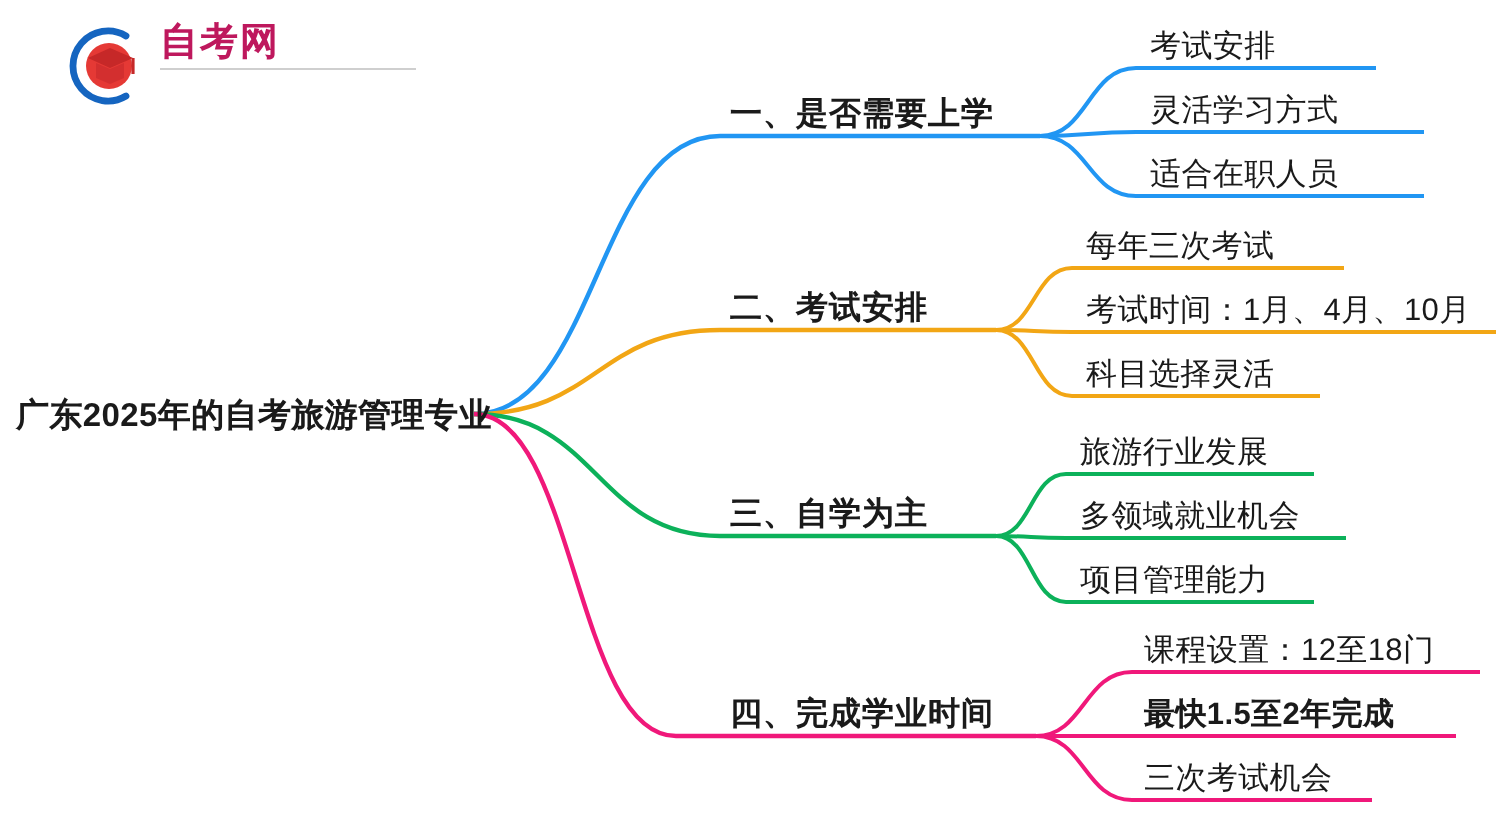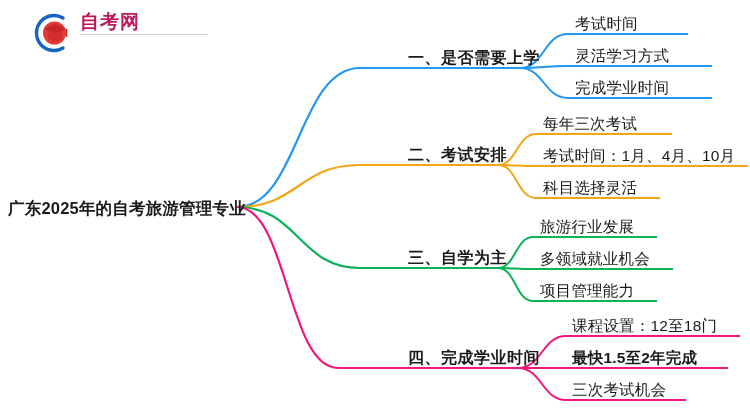--- a/index.html
+++ b/index.html
@@ -83,21 +83,20 @@
   }
   .root-node {
     font-size: 16.5px;
     font-weight: bold;
     letter-spacing: 0.2px;
   }
   .branch-node {
     font-size: 16px;
     font-weight: bold;
     letter-spacing: 0.5px;
-    margin-left: 43px;
   }
   .leaf-node {
     font-size: 15.5px;
     font-weight: normal;
     letter-spacing: 0.2px;
   }
 </style>
 </head>
 <body>
 
@@ -132,23 +131,23 @@
       <path d="M498 268 C515.5 268 515.5 301 533 301 L657 301" fill="none" stroke="#0CB15A" stroke-width="2" stroke-linecap="butt"></path>
       <path d="M237 207 C287.5 207 287.5 368 338 368 L518 368" fill="none" stroke="#F0187A" stroke-width="2.2" stroke-linecap="butt"></path>
       <path d="M518 368 C542 368 542 336 566 336 L740 336" fill="none" stroke="#F0187A" stroke-width="2" stroke-linecap="butt"></path>
       <path d="M518 368 C542 368 542 368 566 368 L728 368" fill="none" stroke="#F0187A" stroke-width="2" stroke-linecap="butt"></path>
       <path d="M518 368 C542 368 542 400 566 400 L686 400" fill="none" stroke="#F0187A" stroke-width="2" stroke-linecap="butt"></path>
     </svg>
 
   <div id="nodes">
     <div class="node root-node" style="left:8px; top:200px;">广东2025年的自考旅游管理专业</div>
   <div class="node branch-node" style="left: 365px; top: 50px;">一、是否需要上学</div>
-      <div class="node leaf-node" style="left: 575px; top: 16px;">考试时间</div>
+      <div class="node leaf-node" style="left: 575px; top: 16px;">考试安排</div>
       <div class="node leaf-node" style="left: 575px; top: 48px;">灵活学习方式</div>
-      <div class="node leaf-node" style="left: 575px; top: 80px;">完成学业时间</div>
+      <div class="node leaf-node" style="left: 575px; top: 80px;">适合在职人员</div>
       <div class="node branch-node" style="left: 365px; top: 147px;">二、考试安排</div>
       <div class="node leaf-node" style="left: 543px; top: 116px;">每年三次考试</div>
       <div class="node leaf-node" style="left: 543px; top: 148px;">考试时间：1月、4月、10月</div>
       <div class="node leaf-node" style="left: 543px; top: 180px;">科目选择灵活</div>
       <div class="node branch-node" style="left: 365px; top: 250px;">三、自学为主</div>
       <div class="node leaf-node" style="left: 540px; top: 219px;">旅游行业发展</div>
       <div class="node leaf-node" style="left: 540px; top: 251px;">多领域就业机会</div>
       <div class="node leaf-node" style="left: 540px; top: 283px;">项目管理能力</div>
       <div class="node branch-node" style="left: 365px; top: 350px;">四、完成学业时间</div>
       <div class="node leaf-node" style="left: 572px; top: 318px;">课程设置：12至18门</div>

